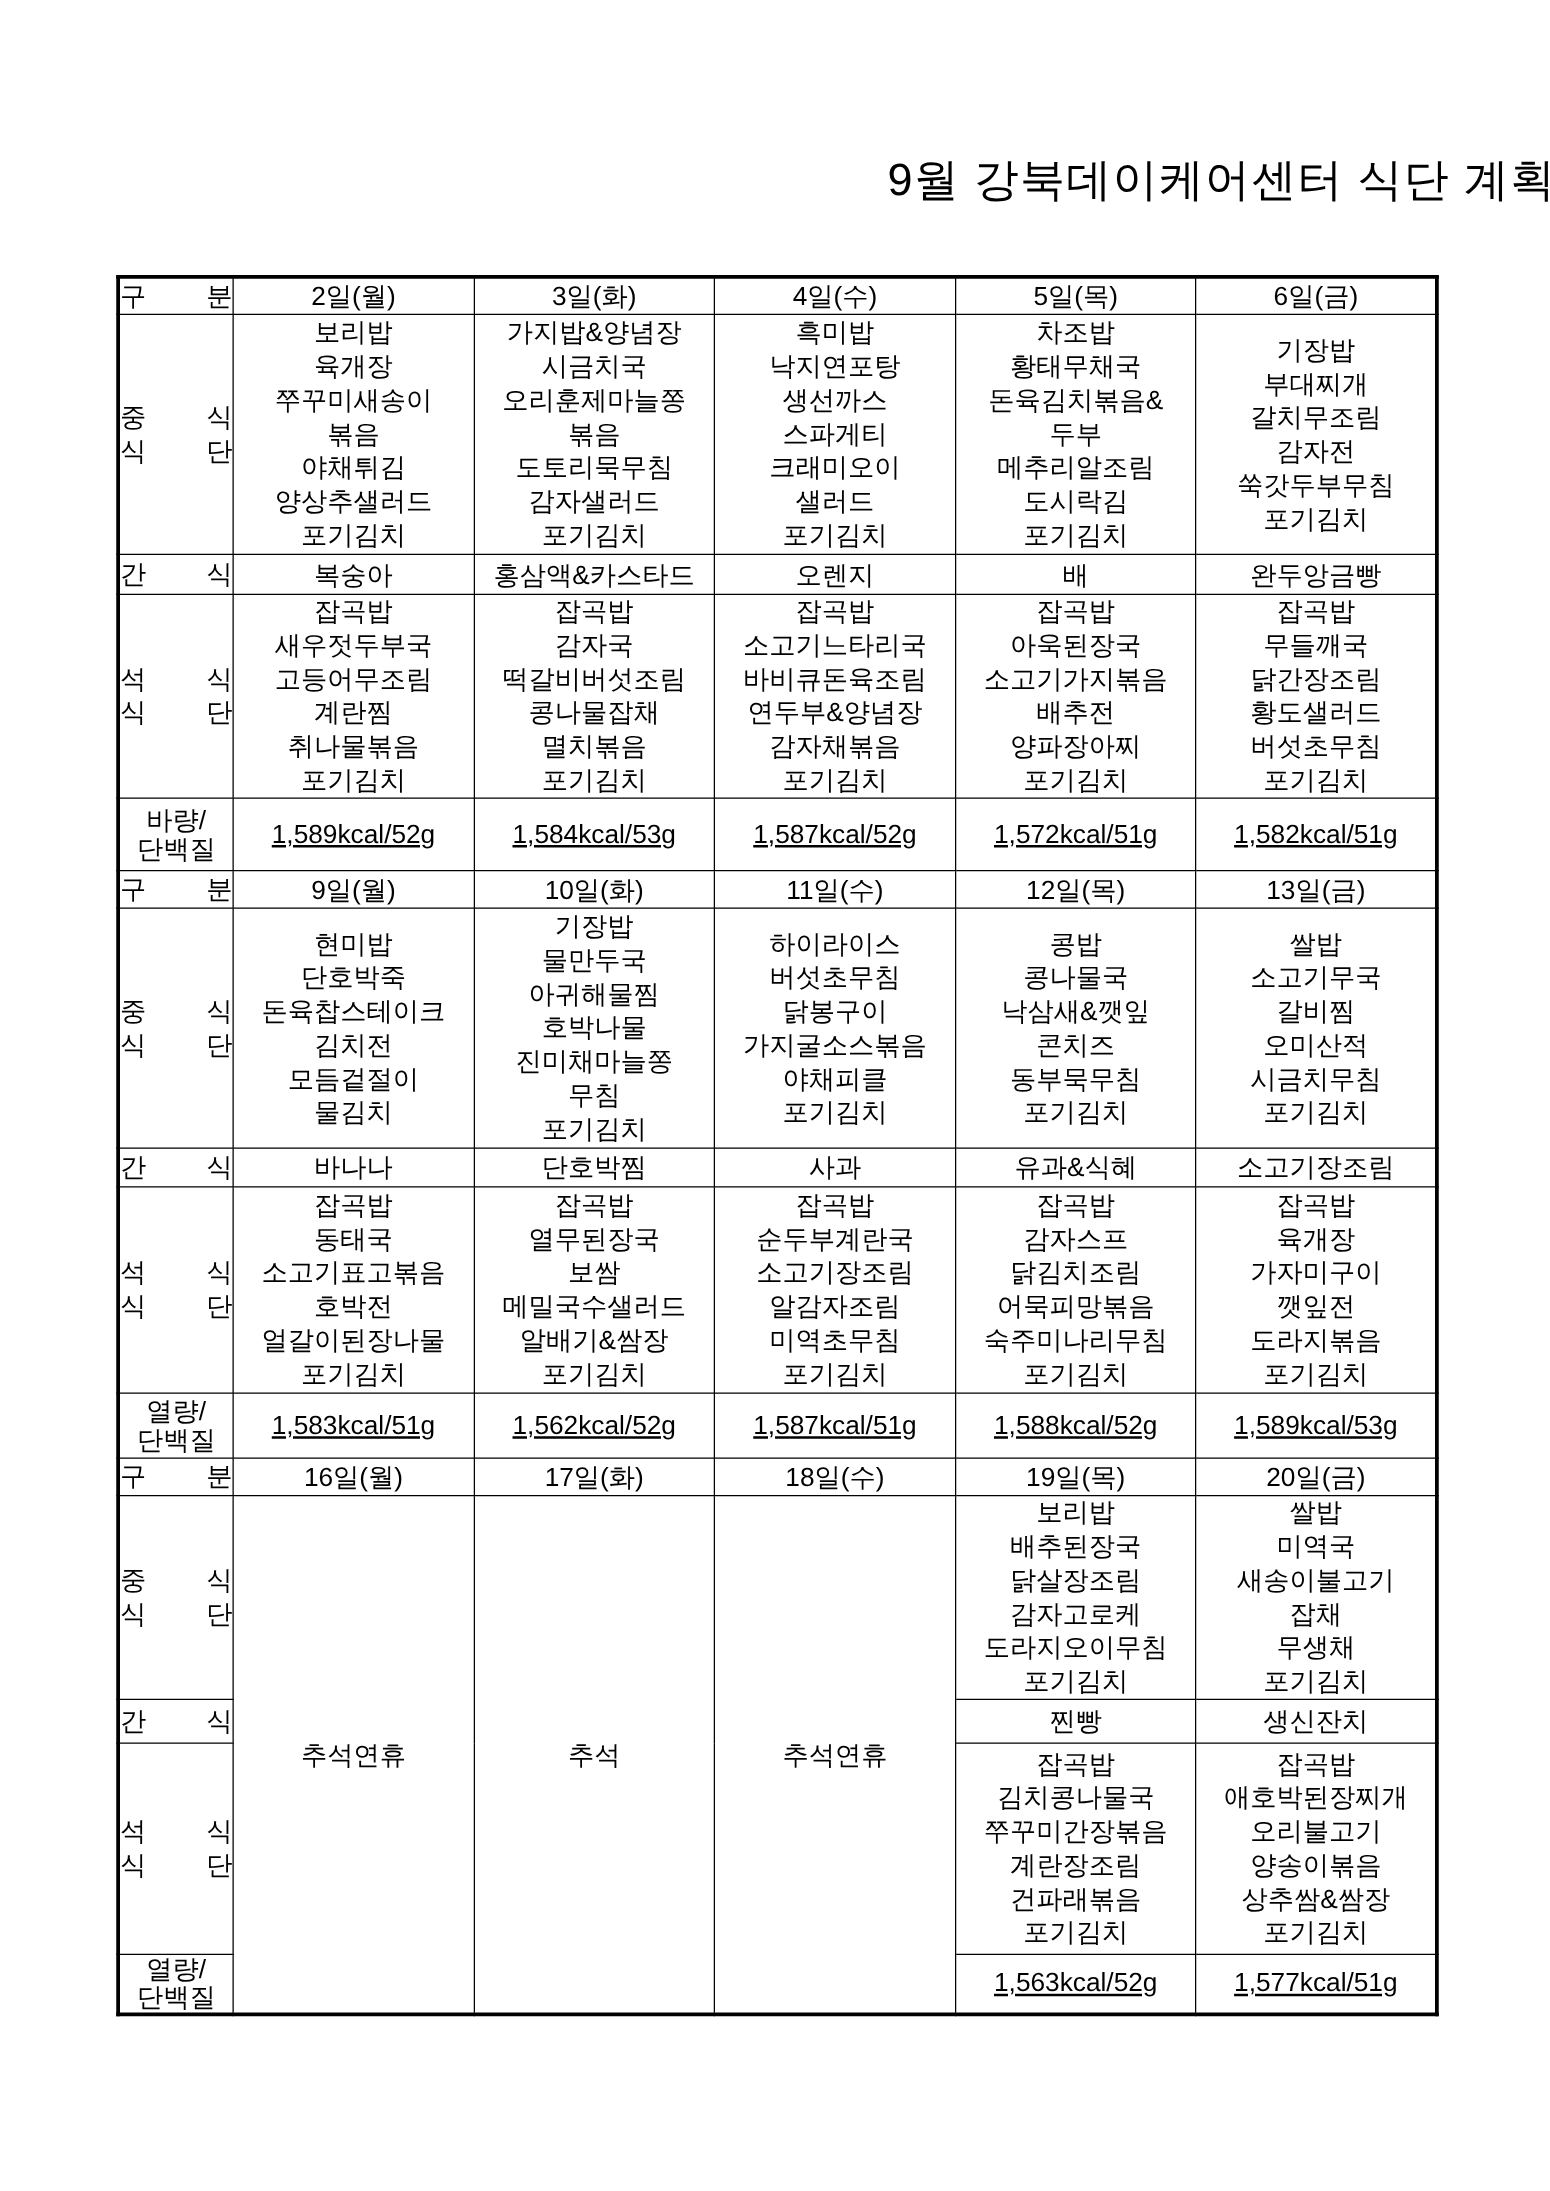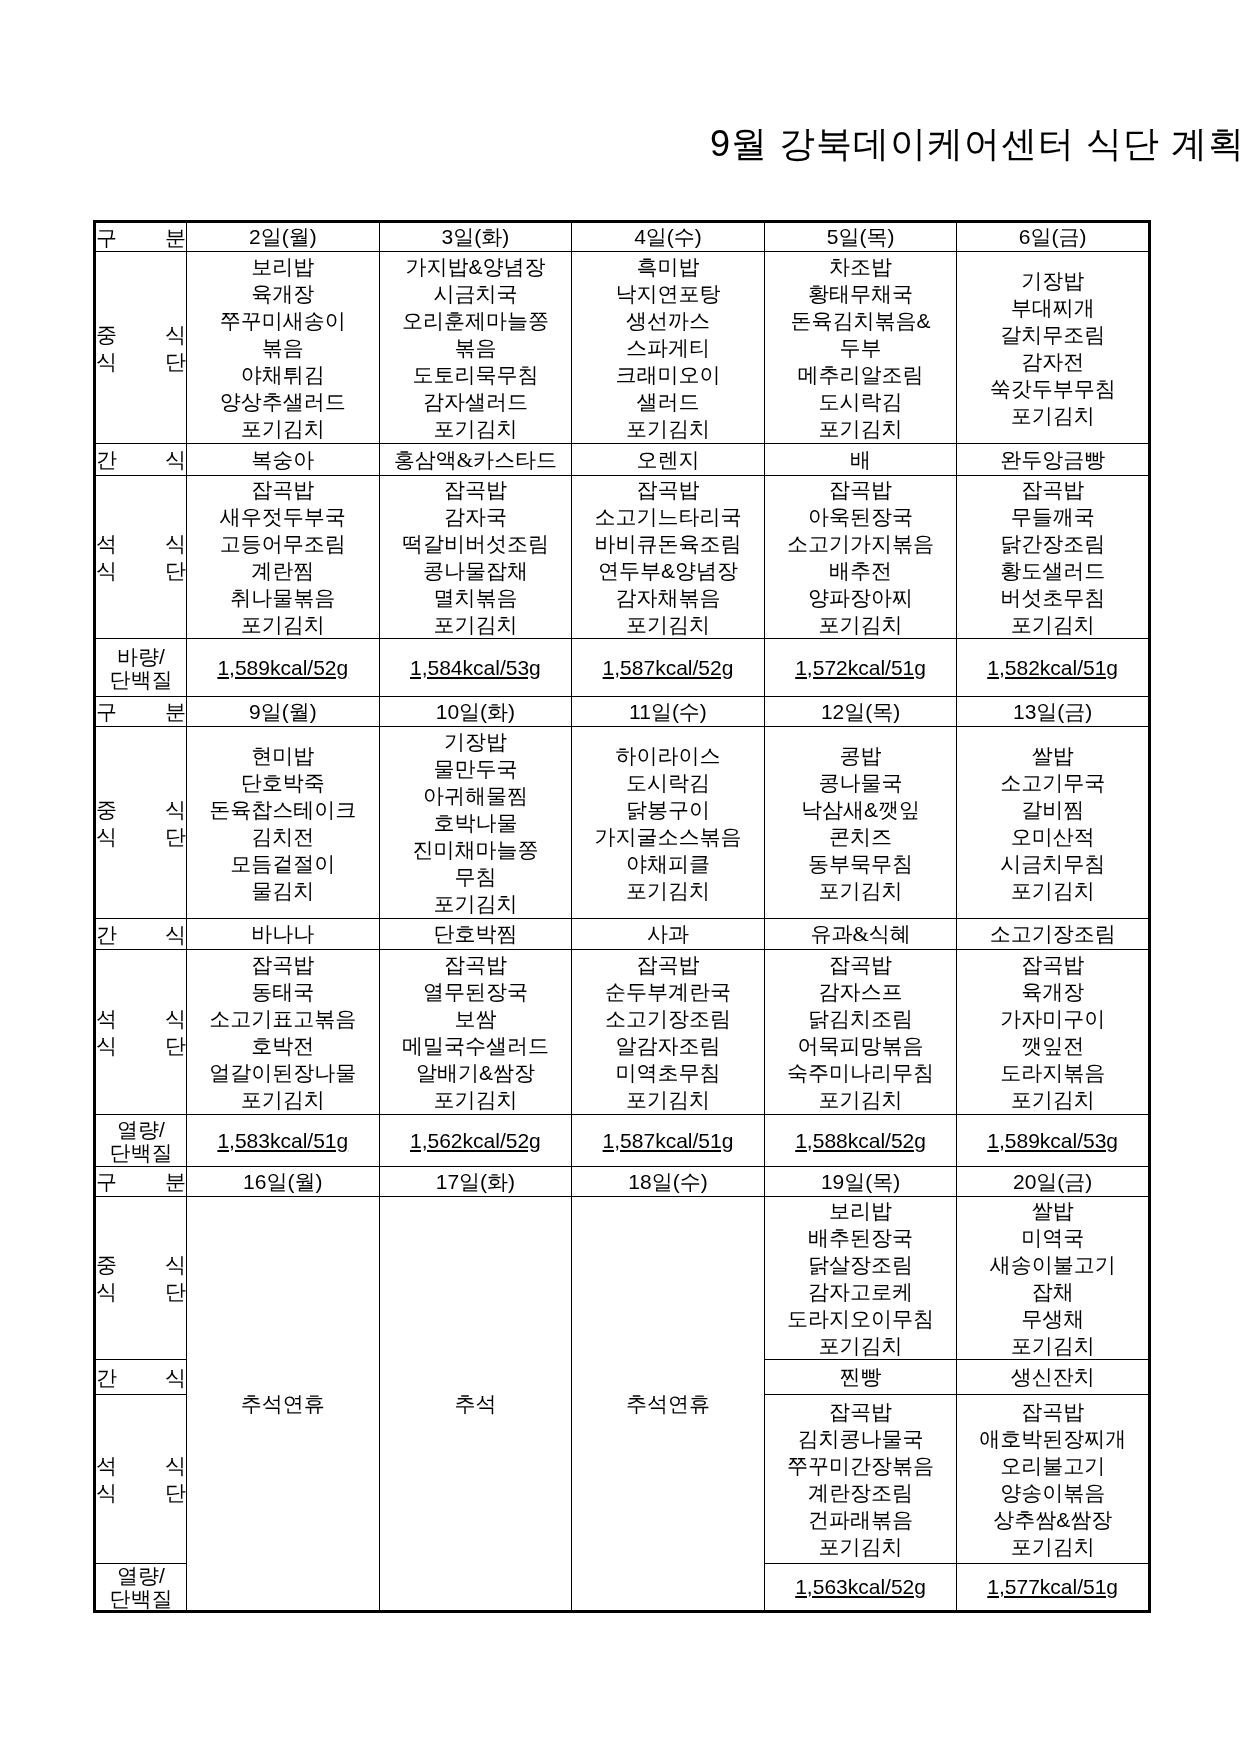--- a/index.html
+++ b/index.html
@@ -13,21 +13,21 @@
               border:3px solid #000;}
   #plan-table td{border:1.5px solid #000;padding:0;text-align:center;
                  vertical-align:middle;font-size:21px;overflow:hidden;}
   tr.thick td{border-top-width:2.5px;margin-left:47px;}
   td.rlabel{white-space:pre-line;text-align:justify;text-align-last:justify;
             padding:0 15px;font-size:22px;line-height:27px;}
   td.nlabel{white-space:pre-line;text-align:center;text-align-last:center;
             font-size:19px;line-height:23px;padding:0 2px;}
   td.day{font-size:22px;}
   td.menu{white-space:pre-line;line-height:27px;}
-  td.snack{font-size:21px;font-family:Liberation Serif, serif;}
+  td.snack{font-size:21px;}
   td.kcal{font-size:20px;text-decoration:underline;}
   td.holiday{font-size:22px;}
 </style>
 </head>
 <body>
 
 <div id="page">
   <div id="title">9월 강북데이케어센터 식단 계획표</div>
 
   <table id="plan-table">
@@ -157,21 +157,21 @@
 모듬겉절이
 물김치</td>
       <td class="menu">기장밥
 물만두국
 아귀해물찜
 호박나물
 진미채마늘쫑
 무침
 포기김치</td>
       <td class="menu">하이라이스
-도시락김
+버섯초무침
 닭봉구이
 가지굴소스볶음
 야채피클
 포기김치</td>
       <td class="menu">콩밥
 콩나물국
 낙삼새&amp;깻잎
 콘치즈
 동부묵무침
 포기김치</td>

